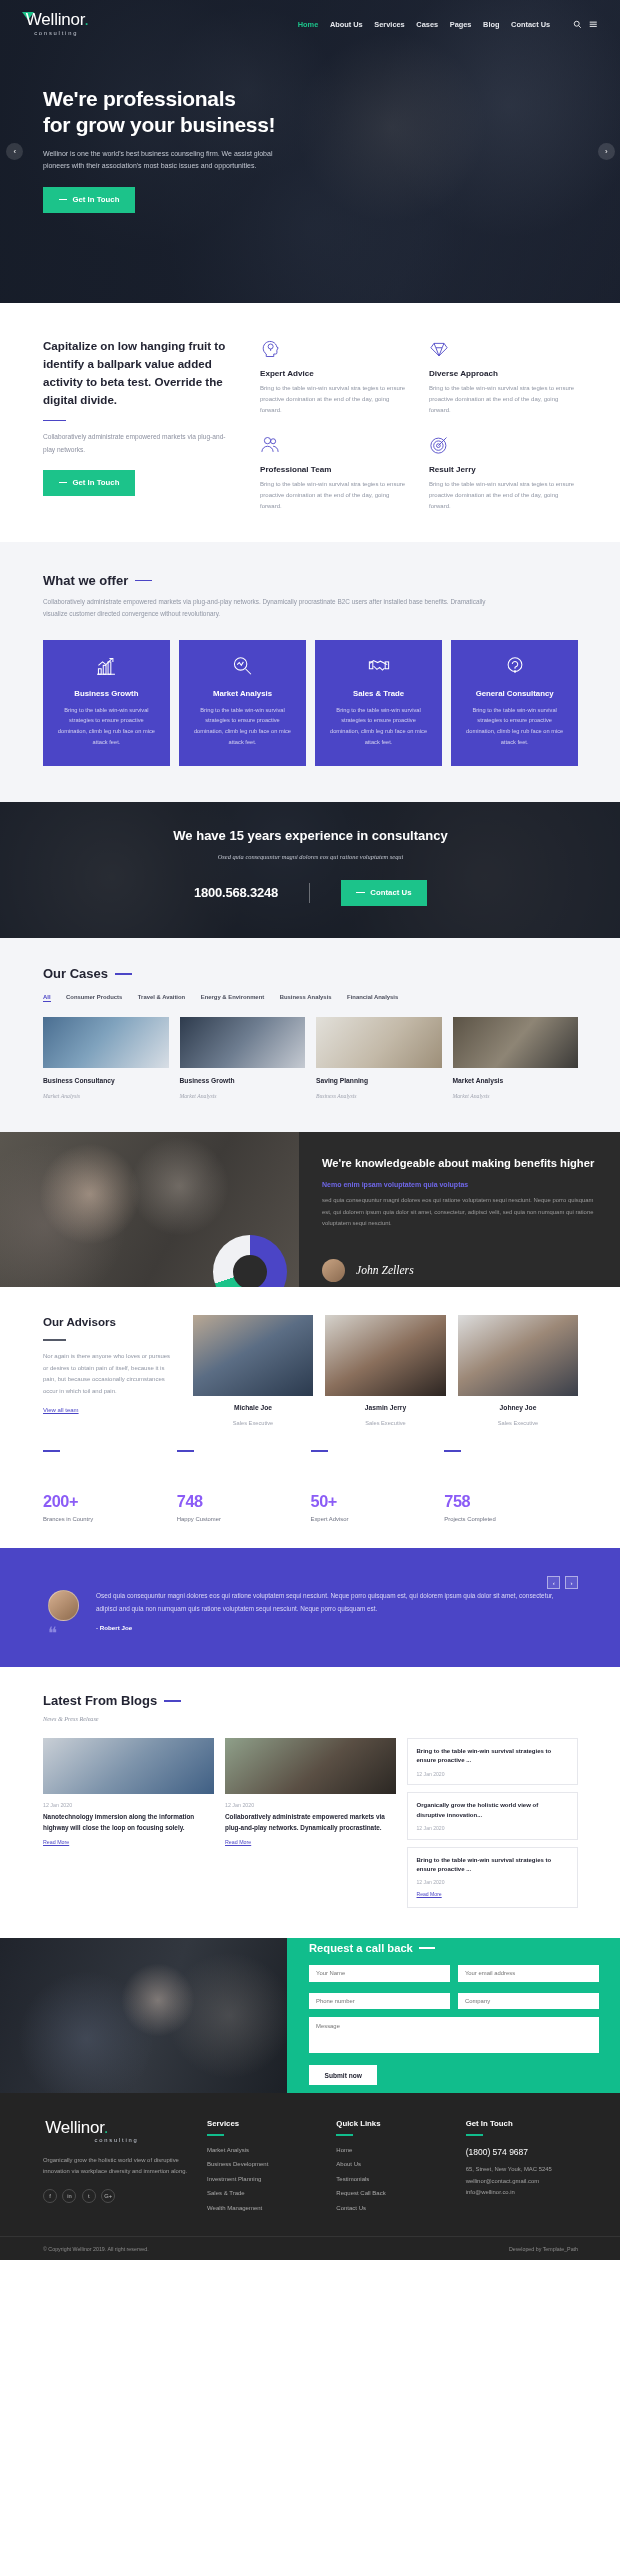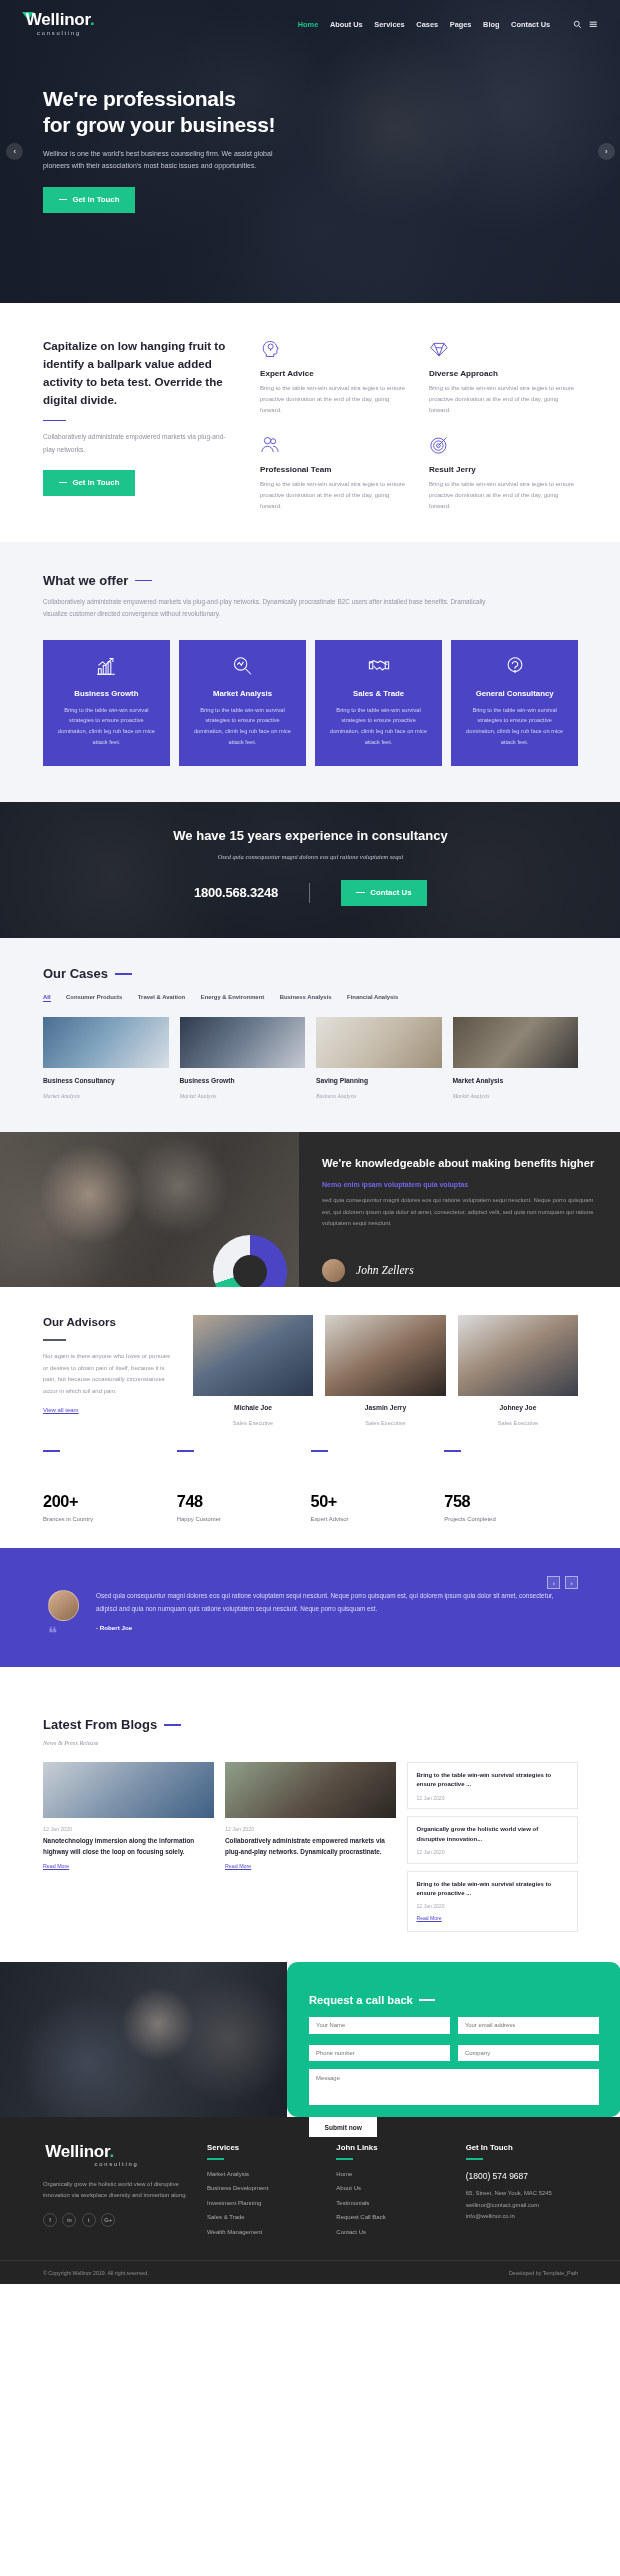--- a/index.html
+++ b/index.html
@@ -19,21 +19,21 @@
       radial-gradient(circle at 40% 30%, rgba(150,160,180,.30), transparent 20%),
       radial-gradient(circle at 63% 42%, rgba(180,175,170,.40), transparent 22%),
       radial-gradient(circle at 82% 35%, rgba(140,150,170,.35), transparent 24%),
       radial-gradient(circle at 50% 75%, rgba(90,105,130,.35), transparent 40%),
       linear-gradient(115deg,#252c3d 0%,#1d2433 40%,#272f41 70%,#1b2130 100%);
   }
   .hero-shade { position:absolute; inset:0; background:linear-gradient(90deg,rgba(22,28,40,.93) 0%,rgba(24,30,43,.72) 48%,rgba(26,32,45,.55) 100%); }
   .topbar { position:relative; z-index:9; height:48px; display:flex; align-items:center; }
   .topbar .inner { display:flex; align-items:center; width:574px; }
   .logo { display:flex; flex-direction:column; line-height:1; }
-  .logo-main { font-size:17px; font-weight:bold; color:#fff; letter-spacing:-0.2px; position:relative; padding-left:2.3px; }
+  .logo-main { font-size:17px; font-weight:normal; color:#fff; letter-spacing:-0.2px; position:relative; padding-left:2.3px; }
   .logo-tri { position:absolute; left:-1.6px; top:0.8px; width:0; height:0; border-left:6.2px solid transparent; border-right:6.2px solid transparent; border-top:8.5px solid #1cc38a; z-index:-1; }
   .logo-dot { color:#1cc38a; }
   .logo-sub { font-size:5.8px; color:#c7ccd6; letter-spacing:1.8px; text-align:center; margin-top:2.3px; }
   .nav { margin-left:auto; display:flex; align-items:center; gap:11.6px; }
   .nav a { font-size:7.4px; color:#e7e9ee; text-decoration:none; font-weight:600; }
   .nav a.active { color:#1cc38a; }
   .nav-icons { display:flex; gap:7.8px; margin-left:11px; align-items:center; }
   .nav-ico { width:8.5px; height:8.5px; color:#fff; }
 
   .hero-body { position:relative; z-index:6; padding-top:26px; }
@@ -130,21 +130,21 @@
   .adv-card { flex:1; text-align:center; }
   .adv-img { height:81px; }
   .adv-card h5 { font-size:6.7px; font-weight:bold; margin:7.8px 0 3.1px; }
   .adv-card span { font-size:5.7px; color:#a0a4b0; }
 
   
   .counters { background:#fff; padding:22px 0 26px; }
   .counters .inner { display:flex; }
   .cnt { flex:1; }
   .cnt .cr { width:17px; height:1.6px; background:#4b45c6; margin-bottom:9.3px; }
-  .cnt .num { font-size:16.3px; font-weight:bold; color:#000000; letter-spacing:-0.4px;margin-top:40px; }
+  .cnt .num { font-size:16.3px; font-weight:bold; color:#8b5cf6; letter-spacing:-0.4px;margin-top:40px; }
   .cnt .lbl { font-size:5.9px; color:#6f7383; margin-top:5.4px; }
 
   
   .testi { background:#4b45c6; padding:25px 0 28px; color:#fff; position:relative; }
   .testi-head { display:flex; align-items:center; justify-content:center; gap:7px; }
   .testi-head h2 { font-size:12.4px; font-weight:bold; }
   .testi-head .tl { width:17px; height:1.6px; background:#fff; }
   .testi-nav { position:absolute; right:43px; top:28px; display:flex; gap:4.7px; }
   .tnav { width:13px; height:13px; border:0.8px solid rgba(255,255,255,.5); color:#fff; display:flex; align-items:center; justify-content:center; font-size:6.2px; background:rgba(255,255,255,.12); cursor:pointer; }
   .testi-body { display:flex; gap:14px; margin-top:17px; padding:0 48px; }
@@ -154,21 +154,21 @@
   .testi-text p { font-size:6.4px; line-height:2; color:#dddbf7; }
   .testi-text .who { font-size:6.2px; font-weight:bold; margin-top:8.5px; color:#fff; }
 
   
   .brands { background:#eceef2; padding:20px 0; }
   .brands .inner { display:flex; align-items:center; justify-content:space-between; }
   .brand { font-size:8.5px; color:#8e93a1; font-weight:bold; letter-spacing:0.4px; opacity:.75; }
   .brand.scr { font-family:"Liberation Serif", serif; font-style:italic; font-weight:normal; font-size:10px; }
 
   
-  .blogs { background:#fff; padding:26px 0 29.5px;margin-top:24px; }
+  .blogs { background:#fff; padding:26px 0 29.5px; }
   .blog-sub { font-size:6.2px; color:#9096a4; font-family:"Liberation Serif", serif; font-style:italic; margin-top:7px; }
   .blog-grid { display:flex; gap:11px; margin-top:15.5px; }
   .bcol { flex:1; }
   .blog-img { height:56px; }
   .bdate { font-size:5.3px; color:#a6aab6; margin:7.8px 0 4.7px; }
   .btitle { font-size:6.4px; line-height:1.6; font-weight:bold; color:#232433; }
   .bmore { font-size:5.3px; color:#4b45c6; margin-top:6.2px; display:inline-block; }
   .mini-list { flex:1; display:flex; flex-direction:column; gap:7px; }
   .mini { border:0.8px solid #e6e7ec; padding:7.8px 8.5px; }
   .mini .mt { font-size:6px; line-height:1.6; font-weight:bold; color:#232433; }
@@ -177,21 +177,21 @@
 
   
   .cb { display:flex; height:155px; }
   .cb-img { width:287px; background:#2a2f38;
     background-image:
       radial-gradient(circle at 55% 40%, rgba(220,200,185,.45), transparent 20%),
       radial-gradient(circle at 30% 65%, rgba(90,100,120,.45), transparent 30%),
       radial-gradient(circle at 80% 50%, rgba(150,145,140,.30), transparent 26%),
       linear-gradient(110deg,#20242c,#32373f 55%,#1c2026);
   }
-  .cb-form { flex:1; background:#11bd8c; padding:32px 22px;border-radius:11px; }
+  .cb-form { flex:1; background:#11bd8c; padding:4px 22px; }
   .cb-form h2 { font-size:11.2px; font-weight:bold; color:#fff; display:flex; align-items:center; gap:6.2px; }
   .cb-form h2 .tl { width:15.5px; height:1.6px; background:#fff; }
   .frow { display:flex; gap:7.8px; margin-top:11px; }
   .frow input { flex:1; border:none; padding:5.4px 7px; font-size:5.9px; color:#6f7383; font-family:"Liberation Sans", sans-serif; }
   .cb-form textarea { width:100%; border:none; padding:6.2px 7px; font-size:5.9px; height:36px; margin-top:7.8px; resize:none; color:#6f7383; font-family:"Liberation Sans", sans-serif; }
   .btn-white { background:#fff; color:#232433; font-size:6.6px; font-weight:bold; border:none; padding:6.2px 15.5px; margin-top:9.3px; cursor:pointer; }
 
   
   .foot { background:#242424; color:#b6b6b6; padding:26px 0 0; }
   .foot .inner { display:flex; gap:17px; }
@@ -593,21 +593,21 @@
       <div class="fcol">
         <h5>Services</h5>
         <div class="fr"></div>
         <a href="#">Market Analysis</a>
         <a href="#">Business Development</a>
         <a href="#">Investment Planning</a>
         <a href="#">Sales &amp; Trade</a>
         <a href="#">Wealth Management</a>
       </div>
       <div class="fcol">
-        <h5>John Links</h5>
+        <h5>Quick Links</h5>
         <div class="fr"></div>
         <a href="#">Home</a>
         <a href="#">About Us</a>
         <a href="#">Testimonials</a>
         <a href="#">Request Call Back</a>
         <a href="#">Contact Us</a>
       </div>
       <div class="fcol">
         <h5>Get In Touch</h5>
         <div class="fr"></div>

